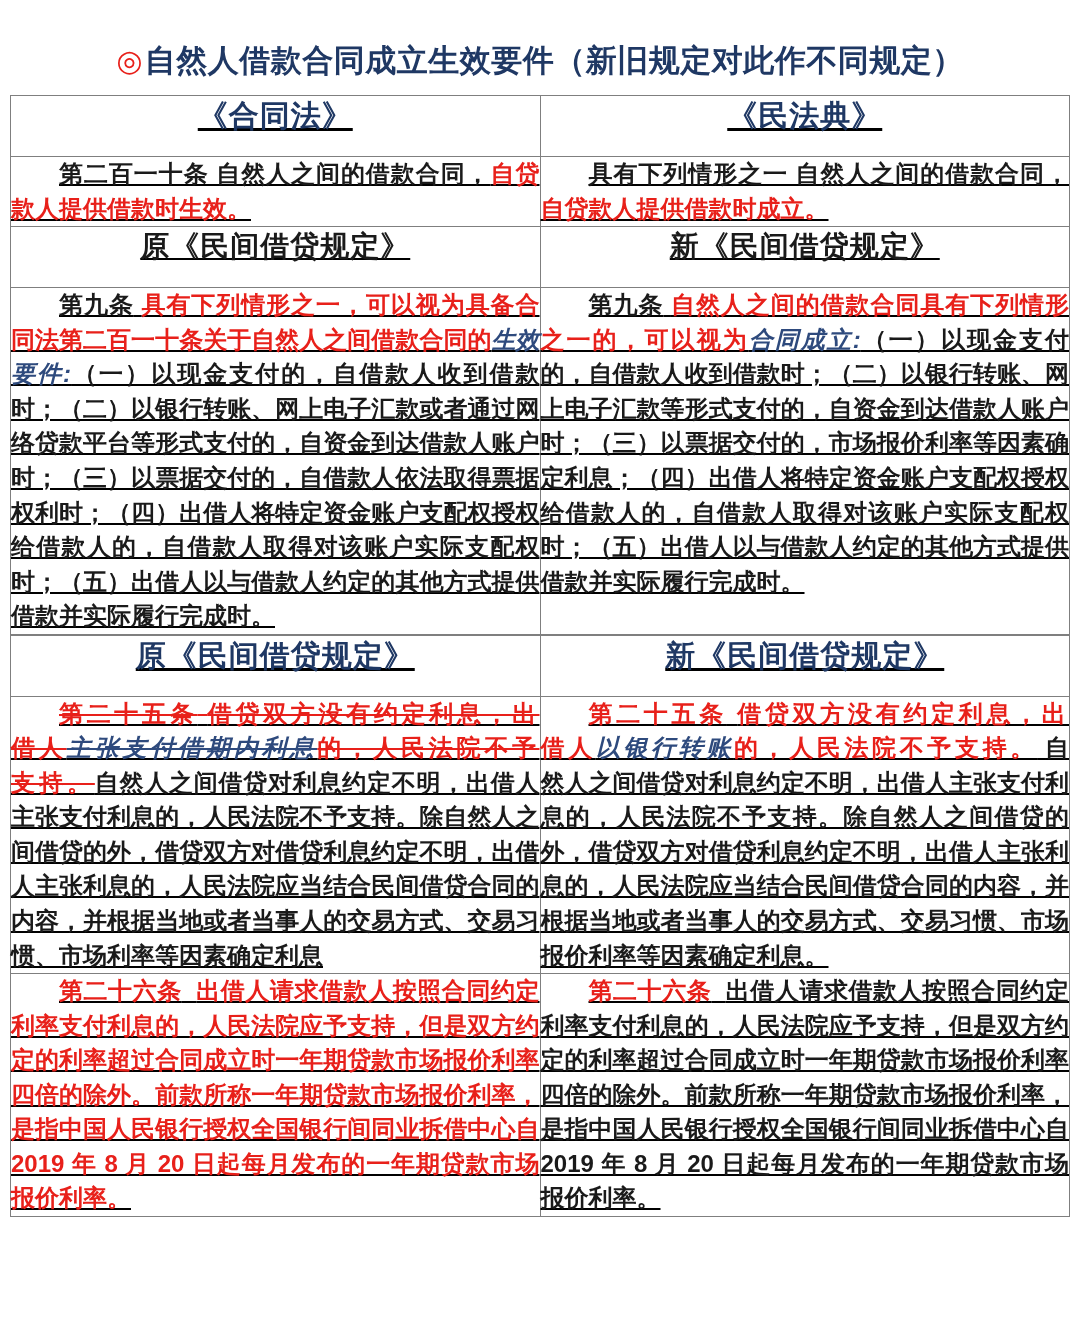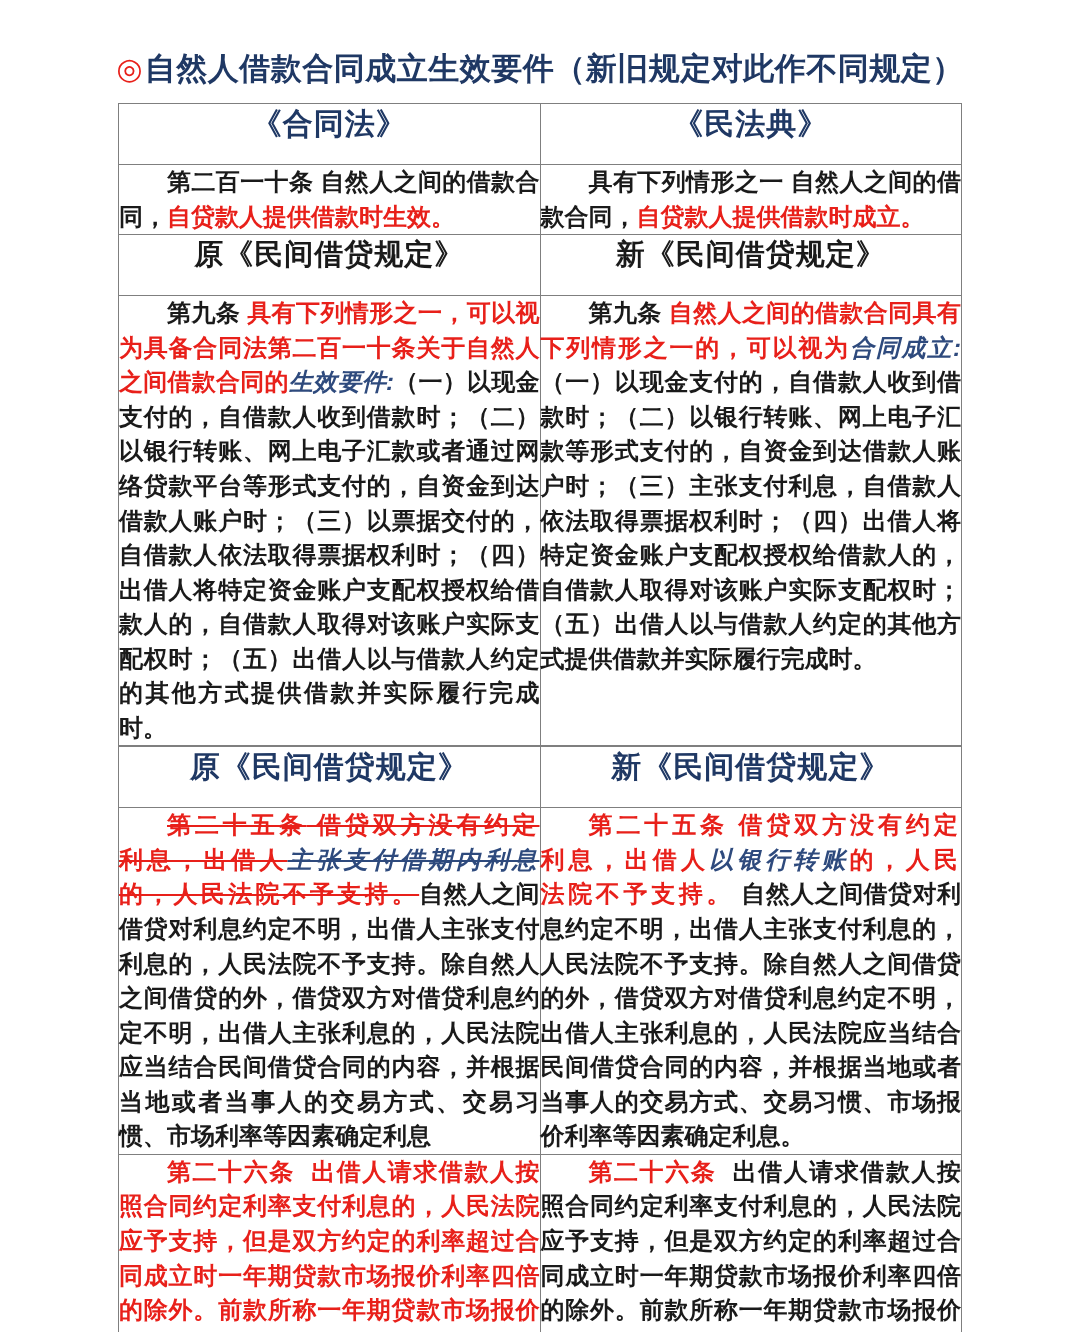--- a/index.html
+++ b/index.html
@@ -12,21 +12,21 @@
     height: 1332px;
     font-family: "Liberation Sans", "DejaVu Sans", sans-serif;
     color: #000000;
     overflow: hidden;
   }
   .page {
     width: 1080px;
     height: 1332px;
     position: relative;
     box-sizing: border-box;
-    padding: 8px 10px;
+    padding: 0 10px;
   }
 
   
   .section-title {
     text-align: center;
     font-size: 31px;
     font-weight: bold;
     color: #1F3864;
     letter-spacing: 0.5px;
     line-height: 1.2;
@@ -42,25 +42,26 @@
   }
   .bullet-mark {
     color: #E8201A;
     font-size: 30px;
     font-weight: bold;
     margin-right: 2px;
   }
 
   
   table.cmp {
-    width: 844px;
+    width: 1060px;
     margin: 0 auto;
     border-collapse: collapse;
     table-layout: fixed;
     border: 1px solid #7f7f7f;
+    text-decoration: underline;
   }
   table.cmp td {
     border: 1px solid #7f7f7f;
     vertical-align: top;
     padding: 0;
   }
   td.head {
     text-align: center;
     vertical-align: middle;
     height: 60px;
@@ -118,21 +119,21 @@
     </tr>
     <tr>
       <td class="head dark">原《民间借贷规定》</td>
       <td class="head dark">新《民间借贷规定》</td>
     </tr>
     <tr>
       <td class="body">
         <p><span>第九条</span>&nbsp;<span class="red">具有下列情形之一，可以视为具备合同法第二百一十条关于自然人之间借款合同的</span><span class="blue-i">生效要件:</span><span>（一）以现金支付的，自借款人收到借款时；（二）以银行转账、网上电子汇款或者通过网络贷款平台等形式支付的，自资金到达借款人账户时；（三）以票据交付的，自借款人依法取得票据权利时；（四）出借人将特定资金账户支配权授权给借款人的，自借款人取得对该账户实际支配权时；（五）出借人以与借款人约定的其他方式提供借款并实际履行完成时。</span></p>
       </td>
       <td class="body">
-        <p><span>第九条</span>&nbsp;<span class="red">自然人之间的借款合同具有下列情形之一的，可以视为</span><span class="blue-i">合同成立:</span><span>（一）以现金支付的，自借款人收到借款时；（二）以银行转账、网上电子汇款等形式支付的，自资金到达借款人账户时；（三）主张支付利息，自借款人依法取得票据权利时；（四）出借人将特定资金账户支配权授权给借款人的，自借款人取得对该账户实际支配权时；（五）出借人以与借款人约定的其他方式提供借款并实际履行完成时。</span></p>
+        <p><span>第九条</span>&nbsp;<span class="red">自然人之间的借款合同具有下列情形之一的，可以视为</span><span class="blue-i">合同成立:</span><span>（一）以现金支付的，自借款人收到借款时；（二）以银行转账、网上电子汇款等形式支付的，自资金到达借款人账户时；（三）以票据交付的，市场报价利率等因素确定利息；（四）出借人将特定资金账户支配权授权给借款人的，自借款人取得对该账户实际支配权时；（五）出借人以与借款人约定的其他方式提供借款并实际履行完成时。</span></p>
       </td>
     </tr>
   </tbody>
     </table>
 
 
   <table class="cmp">
     <tbody>
         <tr>
       <td class="head navy">原《民间借贷规定》</td>

